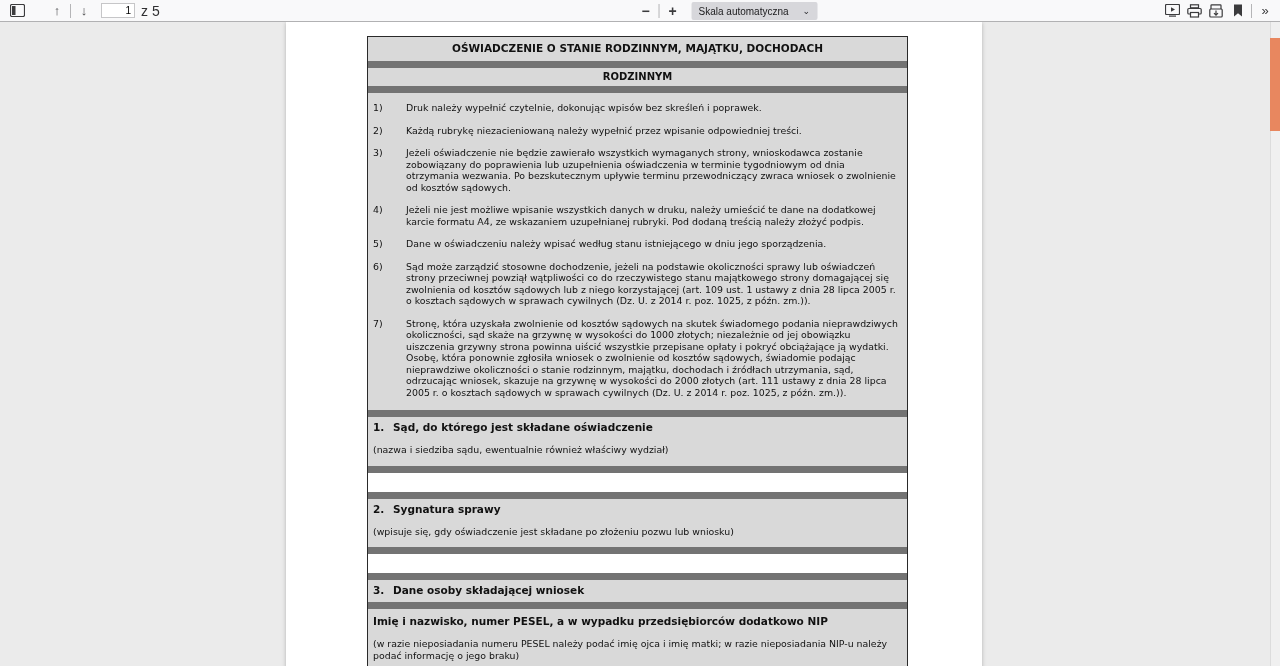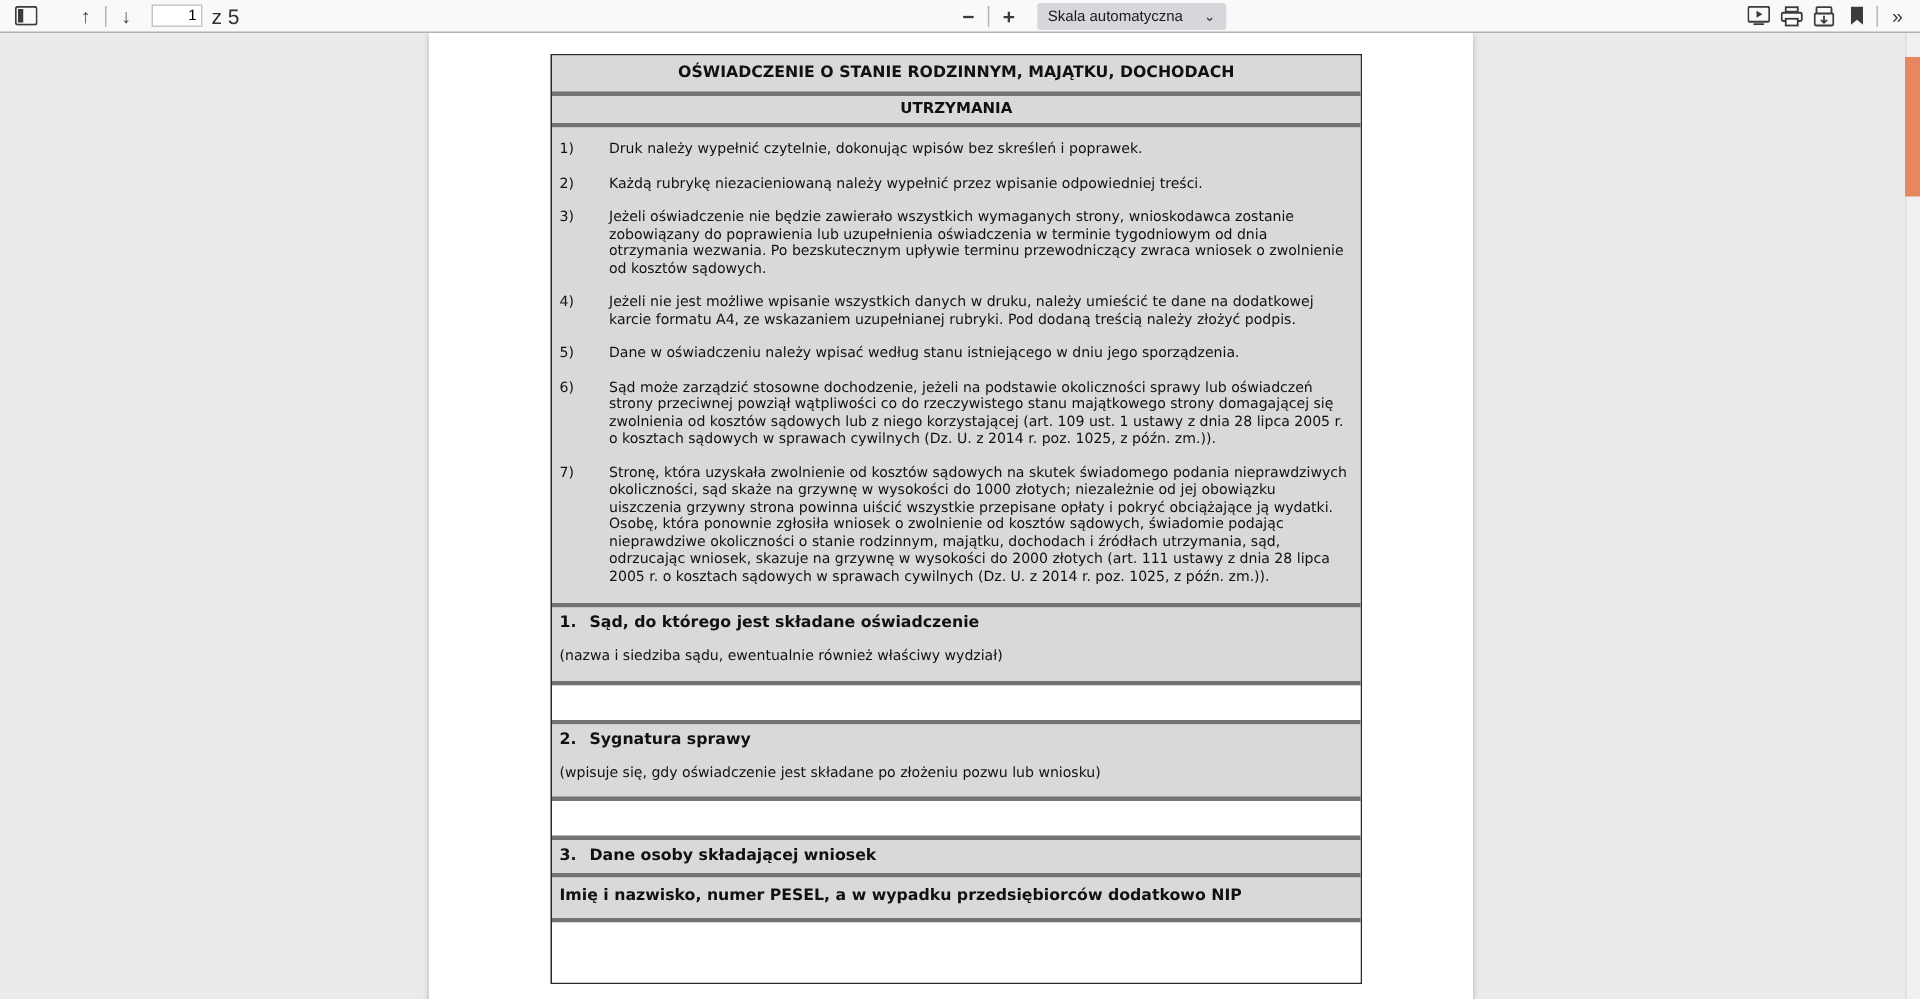--- a/index.html
+++ b/index.html
@@ -36,21 +36,21 @@
   .viewer { position:absolute; top:22px; left:0; right:0; bottom:0; background:#ebebeb; overflow:hidden; }
   .scroll-track { position:absolute; top:0; right:0; bottom:0; width:10px;
                   background:#f0f0f0; border-left:1px solid #dcdcdc; }
   .scroll-thumb { position:absolute; top:16px; right:0; width:10px; height:93px; background:#e8875f; }
 
   
   .page { position:absolute; left:286px; top:0; width:696px; height:980px;
           background:#ffffff; box-shadow:0 1px 4px rgba(0,0,0,0.25); }
   .doc { margin:14px 0 0 81px; width:541px; border:1px solid #2a2a2a;
          font-family:"DejaVu Sans", sans-serif; color:#111; }
-  .cell { background:#d9d9d9; border-bottom:3px solid #737373; }
+  .cell { background:#d9d9d9; border-bottom:7px solid #737373; }
   .cell:last-child { border-bottom:none; }
   .cell.white { background:#ffffff; }
   .title-cell { text-align:center; font-weight:bold; font-size:10.5px;
                 line-height:13px; padding:5px 8px 6px; }
   .pouczenie-head { text-align:center; font-weight:bold; font-size:10px; padding:3px 0 4px; }
   .list-cell { padding:9px 8px 1px 5px; }
   .p-item { display:flex; margin-bottom:11px; font-size:9.4px; line-height:11.5px; }
   .p-num { width:33px; flex:0 0 33px; }
   .p-text { flex:1; }
   .sec-head { padding:4px 8px 10px 5px; }
@@ -146,21 +146,21 @@
 
 <div class="viewer">
 
   <div class="page">
     <div class="doc">
 
       <div class="cell title-cell">
         <div>OŚWIADCZENIE O STANIE RODZINNYM, MAJĄTKU, DOCHODACH</div>
       </div>
 
-      <div class="cell pouczenie-head">UTRZYMANIA</div>
+      <div class="cell pouczenie-head">RODZINNYM</div>
 
       <div class="cell list-cell">
         <div class="p-item">
           <span class="p-num">1)</span>
           <span class="p-text">Druk należy wypełnić czytelnie, dokonując wpisów bez skreśleń i poprawek.</span>
         </div>
         <div class="p-item">
           <span class="p-num">2)</span>
           <span class="p-text">Każdą rubrykę niezacieniowaną należy wypełnić przez wpisanie odpowiedniej treści.</span>
         </div>
@@ -206,20 +206,21 @@
 
       <div class="cell sec-head no-hint">
         <div class="sec-title">
           <span class="sec-num">3.</span>
           <span>Dane osoby składającej wniosek</span>
         </div>
       </div>
 
       <div class="cell sub-head">
         <div class="sub-title">Imię i nazwisko, numer PESEL, a w wypadku przedsiębiorców dodatkowo NIP</div>
+        <div class="sec-hint">(w razie nieposiadania numeru PESEL należy podać imię ojca i imię matki; w razie nieposiadania NIP-u należy podać informację o jego braku)</div>
       </div>
       <div class="cell white field tall"></div>
 
     </div>
   </div>
 
   <div class="scroll-track">
     <div class="scroll-thumb"></div>
   </div>
 </div>

